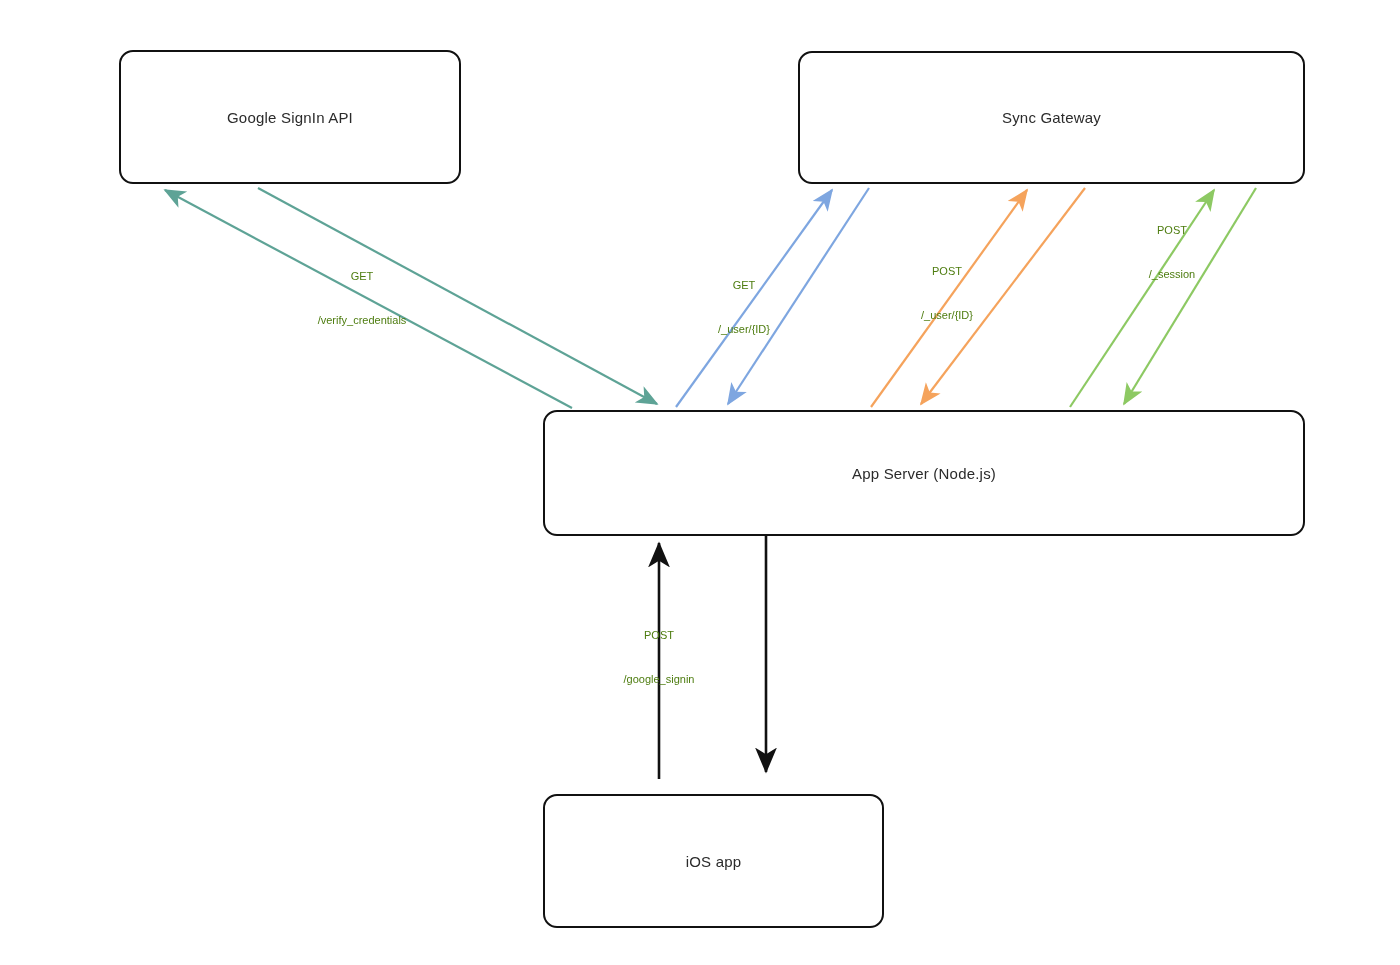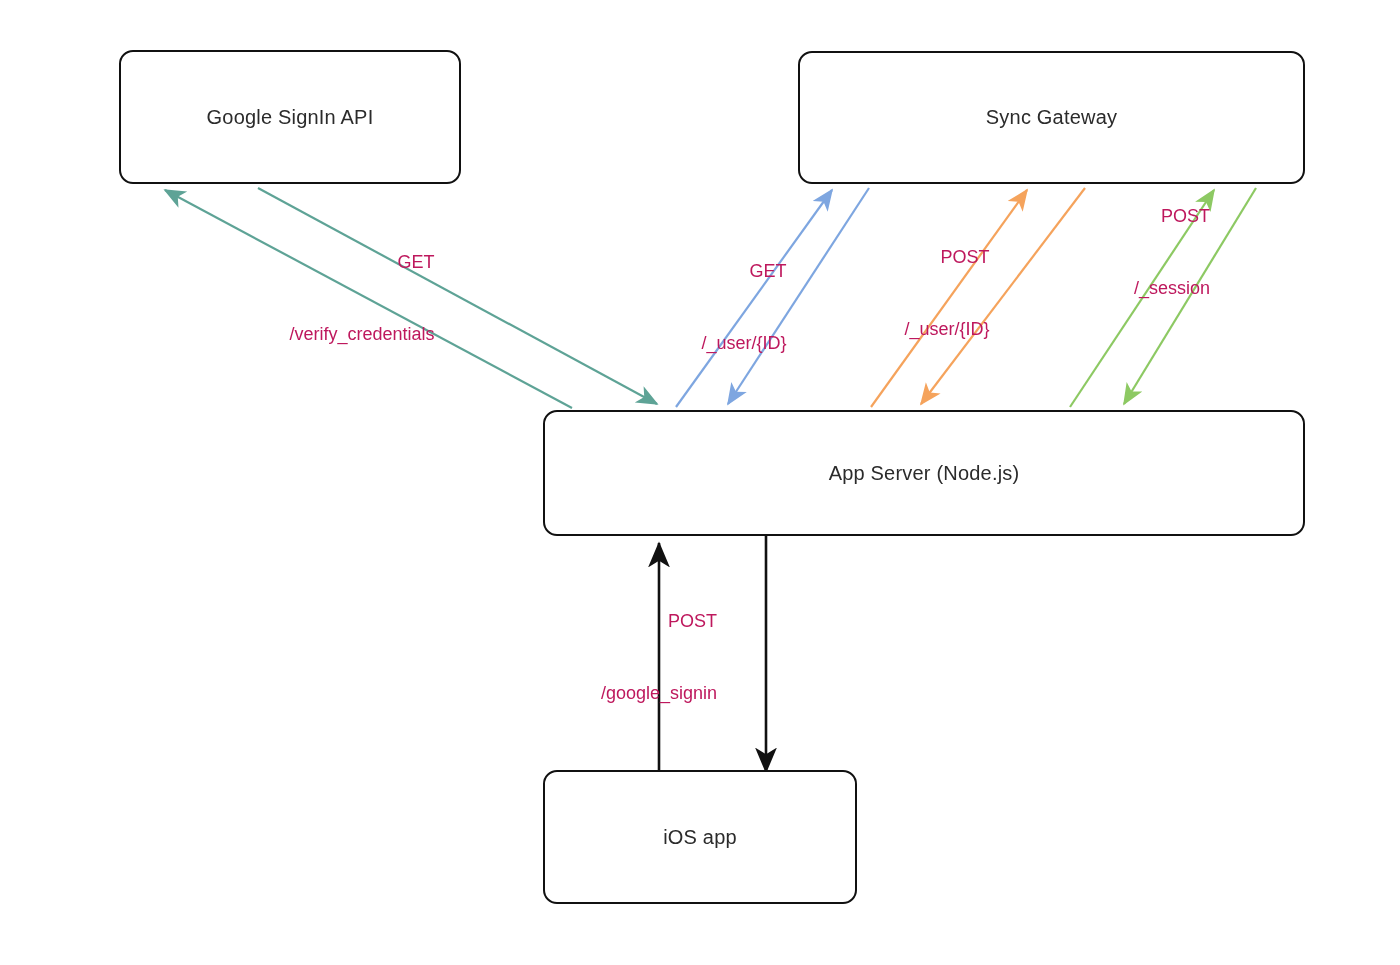--- a/index.html
+++ b/index.html
@@ -24,45 +24,45 @@
     border: 2px solid #111111;
     border-radius: 14px;
     background: #ffffff;
     display: flex;
     align-items: center;
     justify-content: center;
     z-index: 3;
   }
   .node-label {
     font-family: "Liberation Sans", sans-serif;
-    font-size: 20px;
+    font-size: 15px;
     color: #2b2b2b;
     letter-spacing: 0.2px;
     white-space: nowrap;
   }
   #node-google   { left: 119px; top: 50px;  width: 342px; height: 134px; }
   #node-sync     { left: 798px; top: 51px;  width: 507px; height: 133px; }
   #node-appsrv   { left: 543px; top: 410px; width: 762px; height: 126px; }
-  #node-ios      { left: 543px; top: 770px; width: 314px; height: 134px; }
+  #node-ios      { left: 543px; top: 794px; width: 341px; height: 134px; }
 
   #edges {
     position: absolute;
     left: 0;
     top: 0;
     width: 1400px;
     height: 965px;
     z-index: 1;
   }
   .edge-label {
     position: absolute;
     font-family: "Liberation Sans", sans-serif;
-    font-size: 18px;
-    color: #be185d;
+    font-size: 11px;
+    color: #4d7c0f;
     line-height: 1.35;
-    text-align: right;
+    text-align: center;
     white-space: pre;
     background: transparent;
     z-index: 4;
     transform: translate(-50%, -50%);
     pointer-events: none;
   }
 </style>
 </head>
 <body>
 

